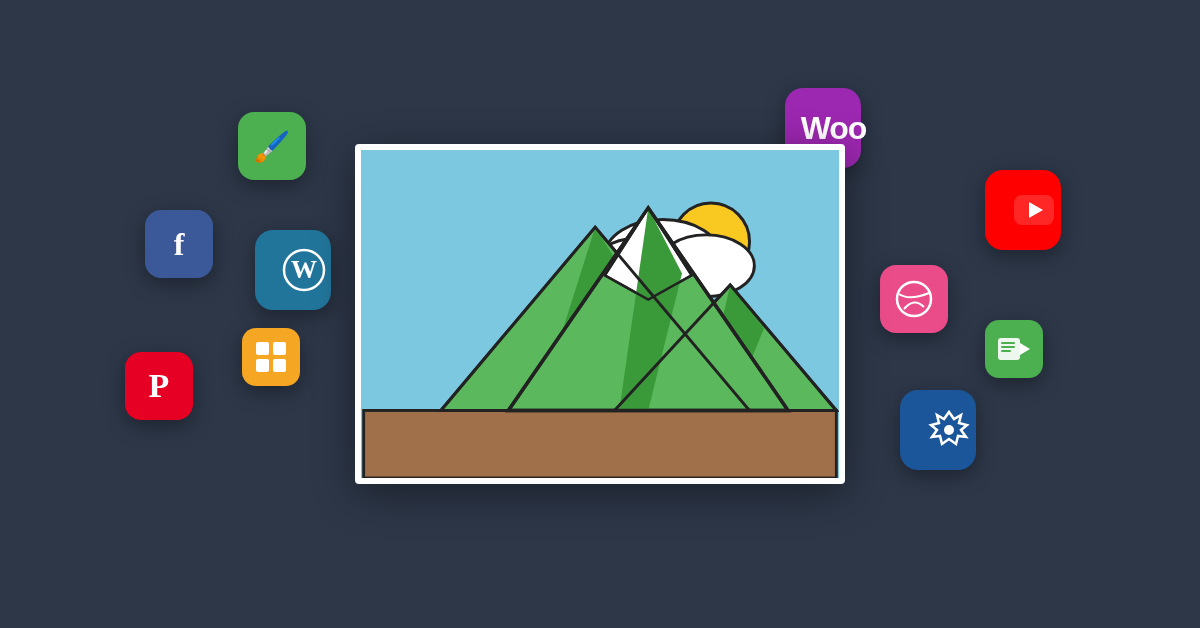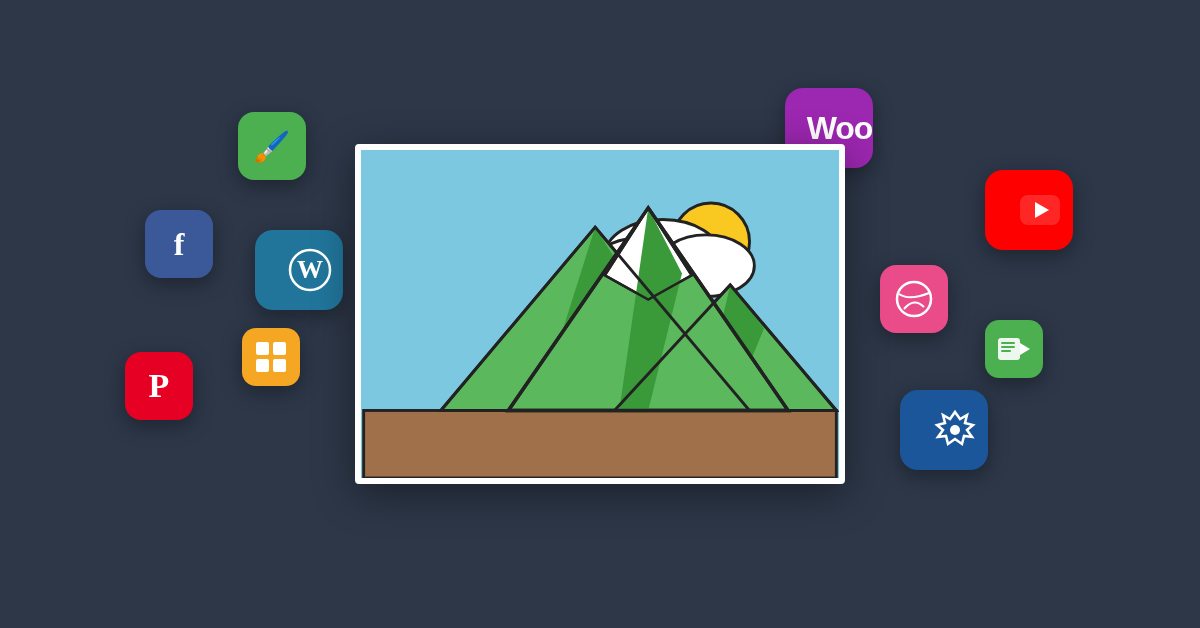--- a/index.html
+++ b/index.html
@@ -56,21 +56,21 @@
       position: absolute;
       border-radius: 18px;
       display: flex;
       align-items: center;
       justify-content: center;
       box-shadow: 0 6px 20px rgba(0,0,0,0.35);
       z-index: 5;
     }
 
     
-    .icon-lg { width: 88px; height: 80px; border-radius: 18px; padding-left: 21px; }
+    .icon-lg { width: 76px; height: 80px; border-radius: 18px; padding-left: 21px; }
     .icon-md { width: 68px; height: 68px; border-radius: 16px; }
     .icon-sm { width: 58px; height: 58px; border-radius: 14px; }
 
     
     .icon-facebook {
       background: #3b5998;
       left: 145px;
       top: 210px;
     }
 

